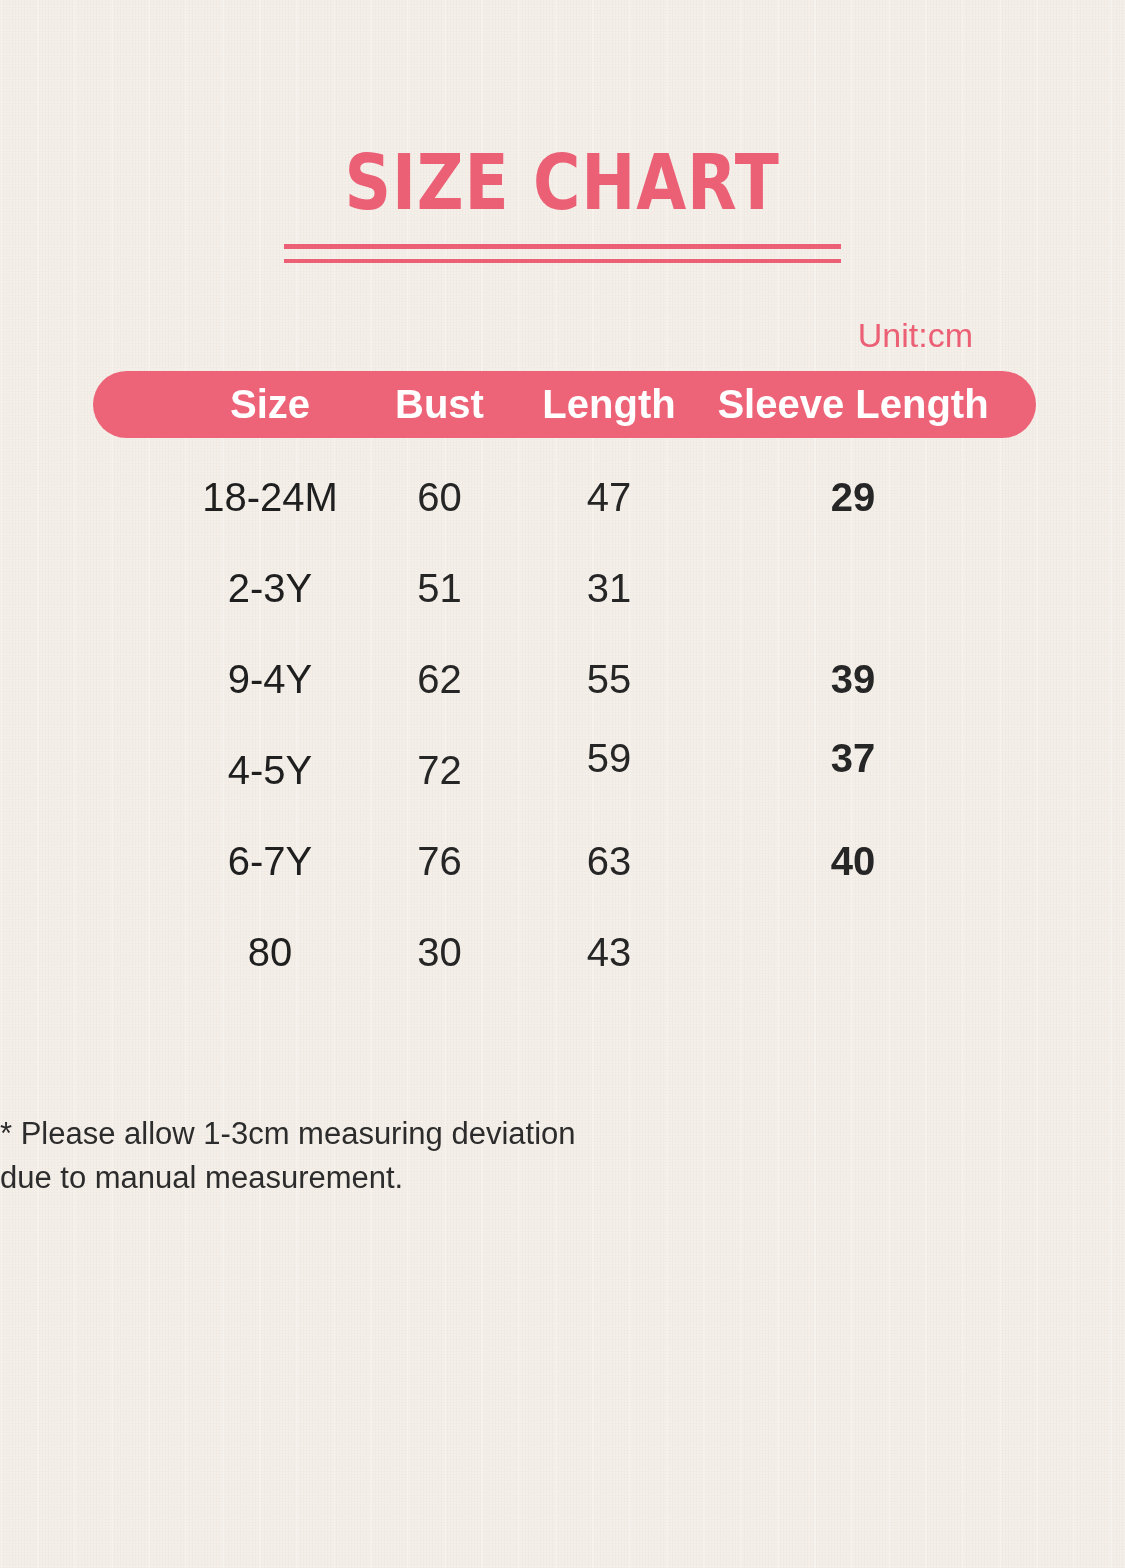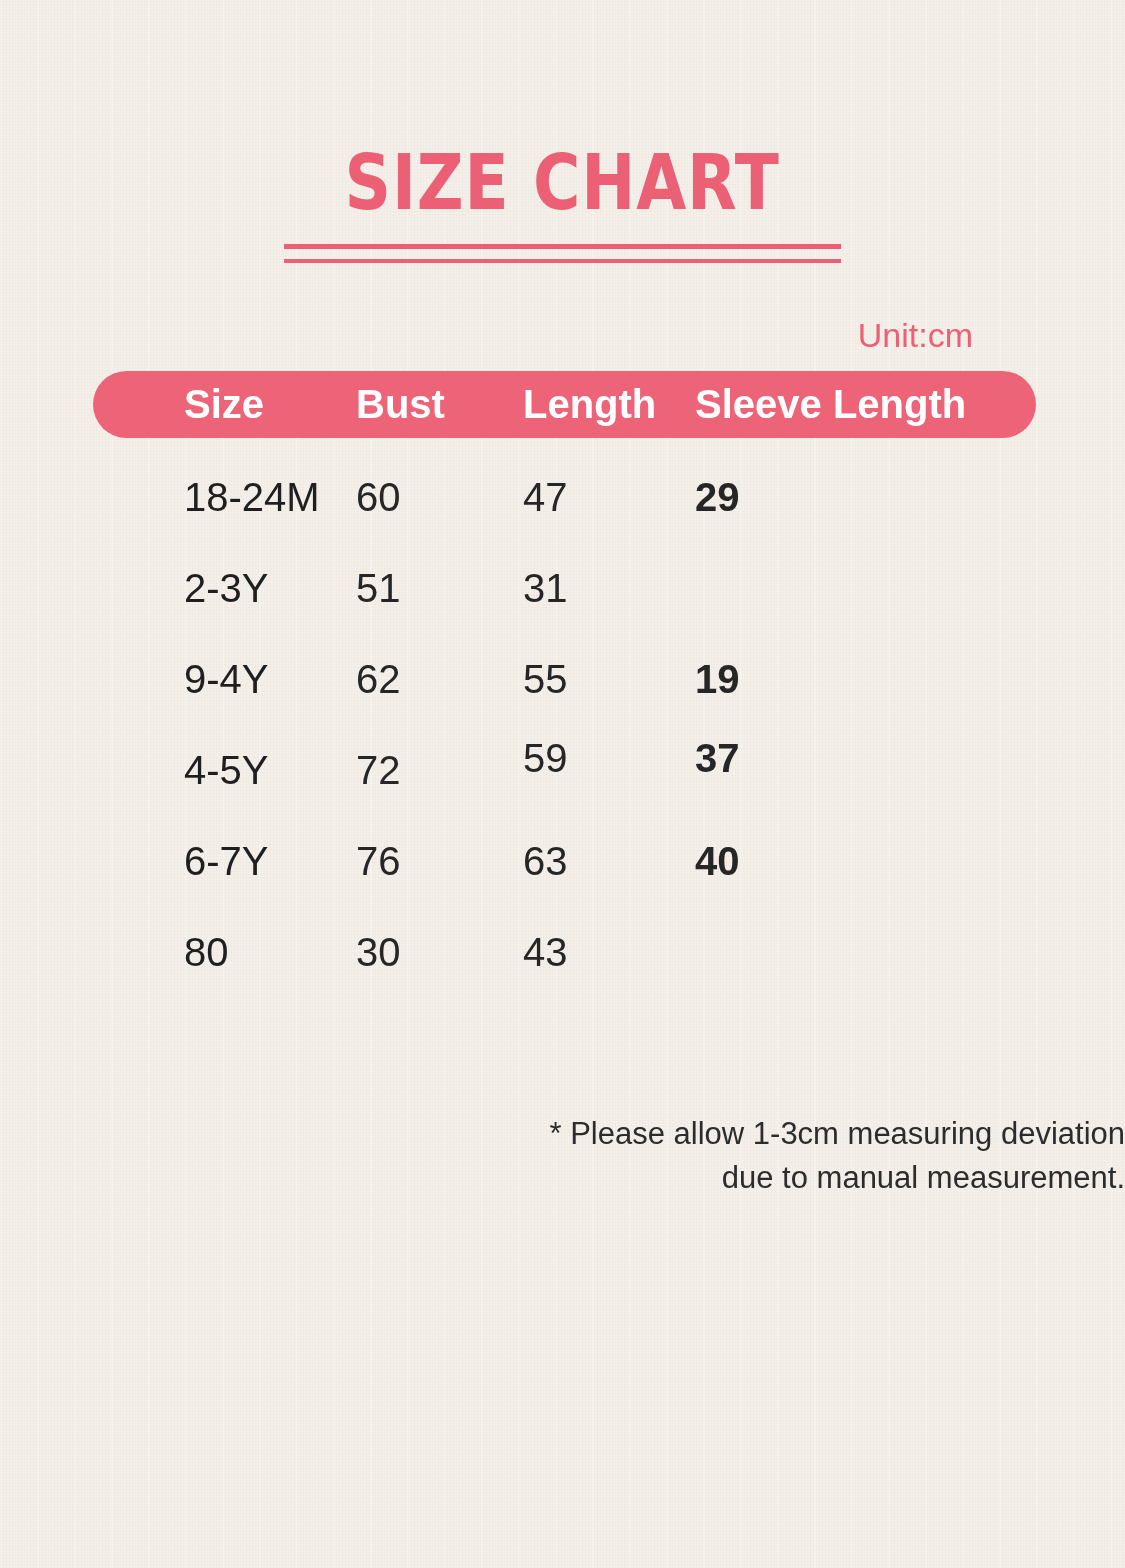--- a/index.html
+++ b/index.html
@@ -56,44 +56,44 @@
     height: 67px;
     border-radius: 34px;
     background: #ed6478;
     display: grid;
     grid-template-columns: 263px 167px 172px 341px;
     align-items: center;
     color: #ffffff;
     font-size: 40px;
     font-weight: 600;
   }
-  .thead .hcell { text-align: left; white-space: nowrap; }
+  .thead .hcell { text-align: center; white-space: nowrap; }
   .thead .hcell:nth-child(1) { padding-left: 91px; }
   .thead .hcell:nth-child(4) { padding-right: 25px; }
 
   .tbody { margin-top: 14px; }
   .trow {
     height: 91px;
     display: grid;
     grid-template-columns: 263px 167px 172px 341px;
     align-items: center;
     color: #262626;
     font-size: 40px;
   }
-  .trow .cell { text-align: left; white-space: nowrap; }
+  .trow .cell { text-align: center; white-space: nowrap; }
   .trow .cell:nth-child(1) { padding-left: 91px; font-weight: 500; color: #1f1f1f; }
   .trow .cell:nth-child(4) { padding-right: 25px; font-weight: bold; }
   
   .trow:nth-child(4) .cell:nth-child(3),
   .trow:nth-child(4) .cell:nth-child(4) { transform: translateY(-12px); }
 
   .note {
     position: absolute;
     top: 1112px; left: 0; width: 100%;
-    text-align: right;
+    text-align: left;
     color: #2c2c2c;
     font-size: 31px;
     line-height: 44px;
   }
 </style>
 </head>
 <body>
 
 <div class="page">
 
@@ -125,21 +125,21 @@
       </div>
       <div class="trow">
         <div class="cell">2-3Y</div>
         <div class="cell">51</div>
         <div class="cell">31</div>
       </div>
       <div class="trow">
         <div class="cell">9-4Y</div>
         <div class="cell">62</div>
         <div class="cell">55</div>
-        <div class="cell">19</div>
+        <div class="cell">39</div>
       </div>
       <div class="trow">
         <div class="cell">4-5Y</div>
         <div class="cell">72</div>
         <div class="cell">59</div>
         <div class="cell">37</div>
       </div>
       <div class="trow">
         <div class="cell">6-7Y</div>
         <div class="cell">76</div>

